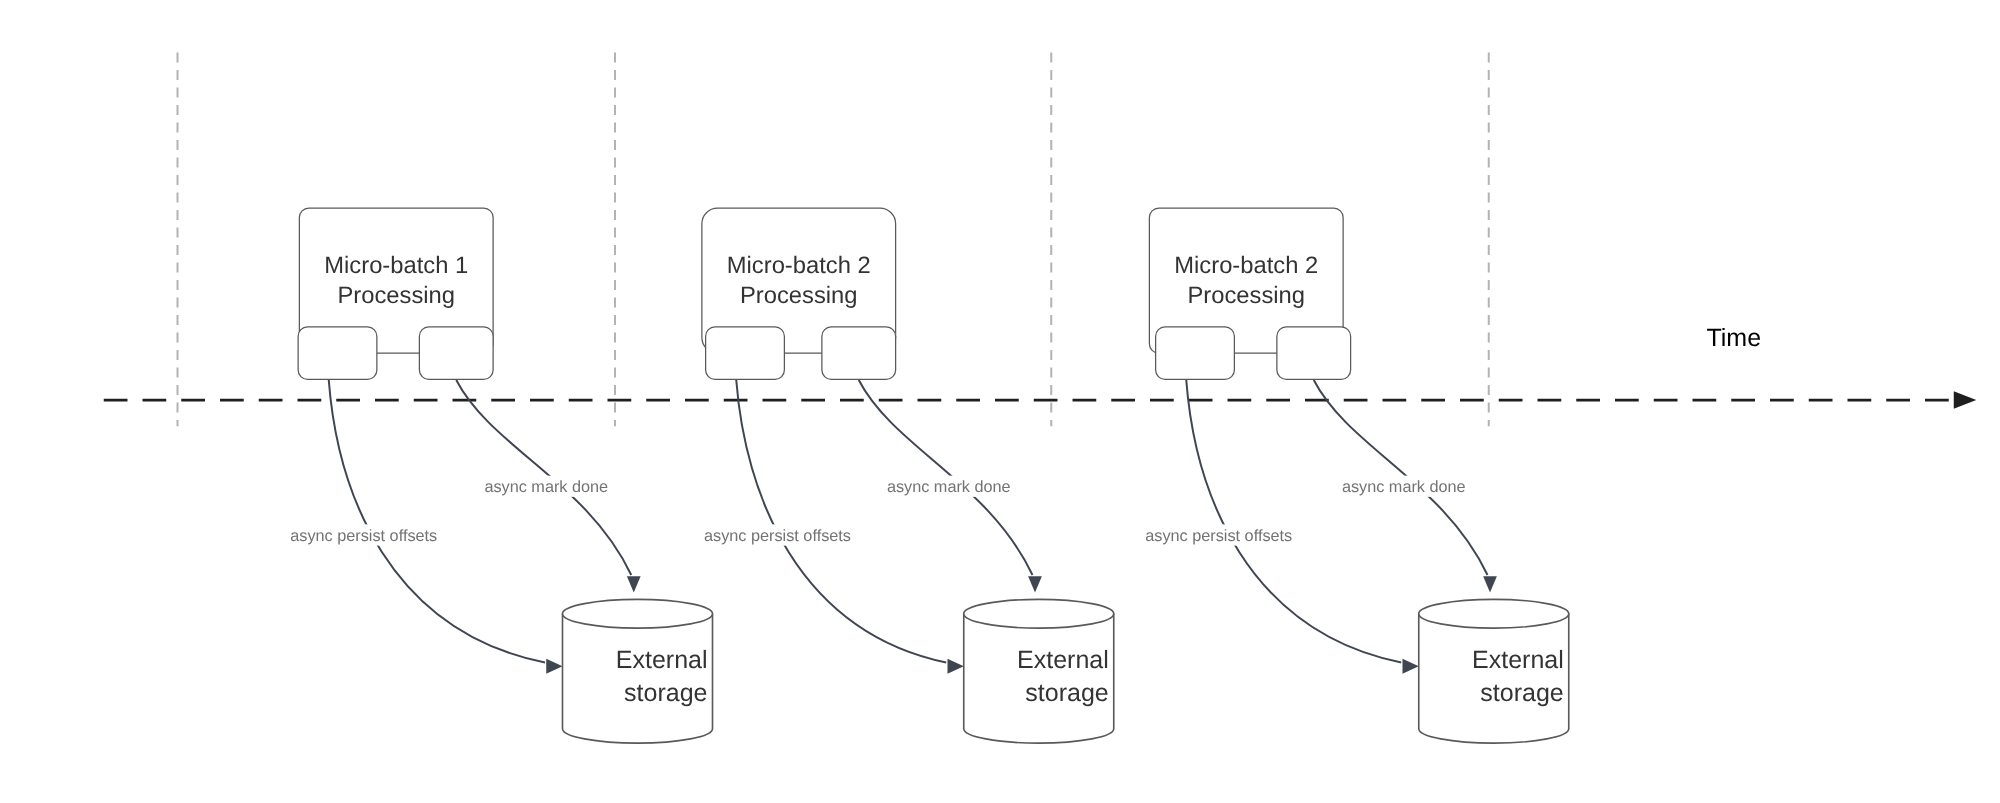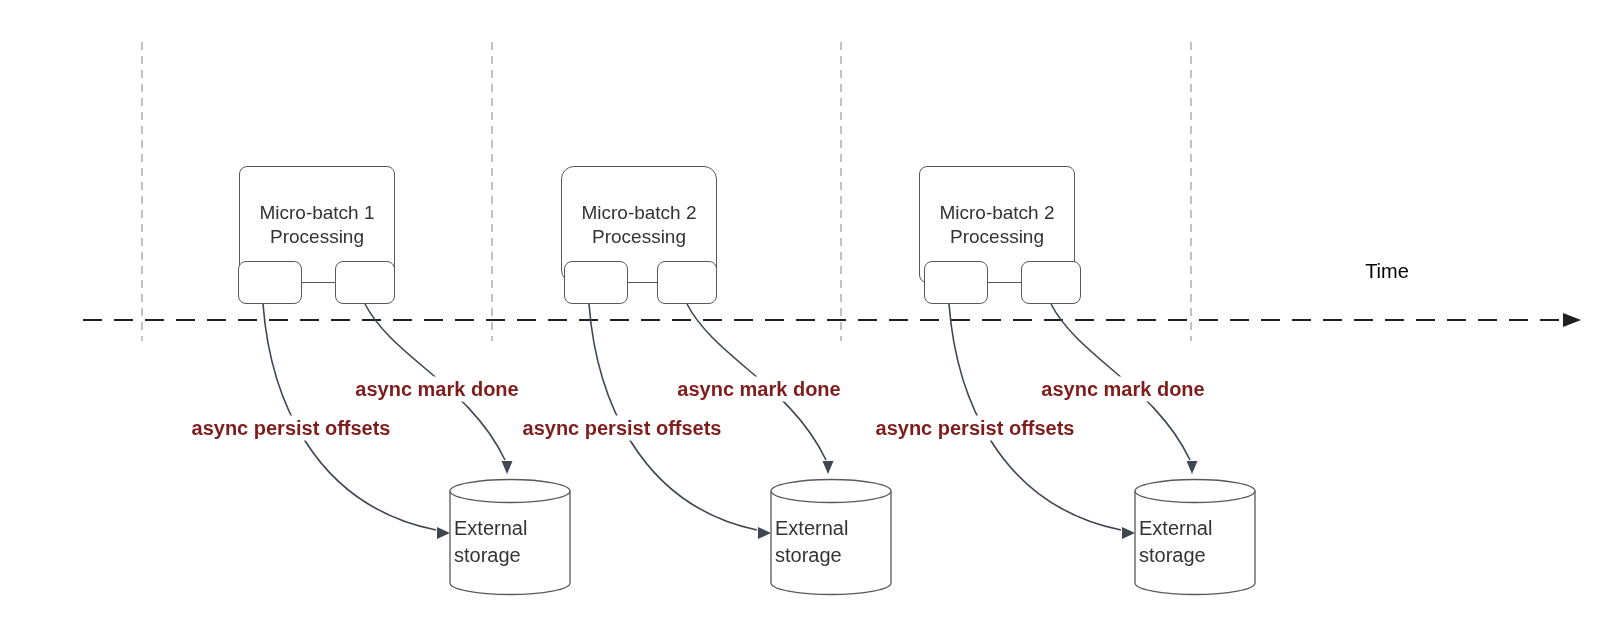--- a/index.html
+++ b/index.html
@@ -13,25 +13,25 @@
     border:1px solid #595959;border-radius:8px;
     display:flex;align-items:center;justify-content:center;text-align:center;
     color:#333333;font-size:19px;line-height:24px;
   }
   .process-box{width:156px;height:117px;top:125px;padding:0 6px;margin-top:41px;}
   .mini-box{width:64px;height:43px;top:261px;}
   .mini-box.b{width:60px;}
   .edge-label{
     position:absolute;transform:translate(-50%,-50%);
     background:#ffffff;padding:1px 4px;white-space:nowrap;
-    font-size:20px;font-weight:bold;color:#7f1d1d;
+    font-size:13px;font-weight:normal;color:#737373;
   }
   .storage-label{
     position:absolute;transform:translate(-50%,-50%);width:112px;
-    text-align:left;color:#333333;font-size:20px;line-height:27px;
+    text-align:right;color:#333333;font-size:20px;line-height:27px;
   }
   .time-label{
     position:absolute;transform:translate(-50%,-50%);
     color:#000000;font-size:20px;white-space:nowrap;
   }
 </style>
 </head>
 <body>
 
 <div class="canvas">

